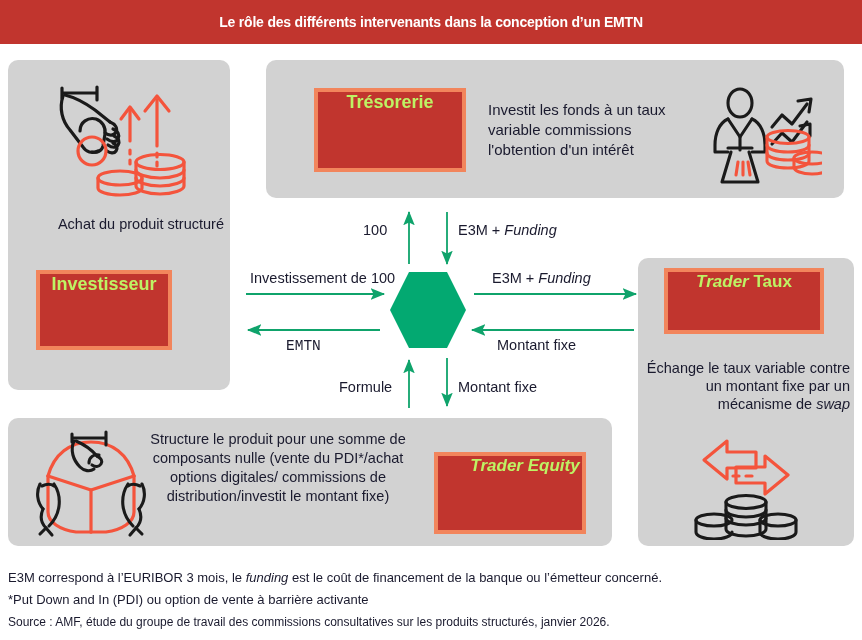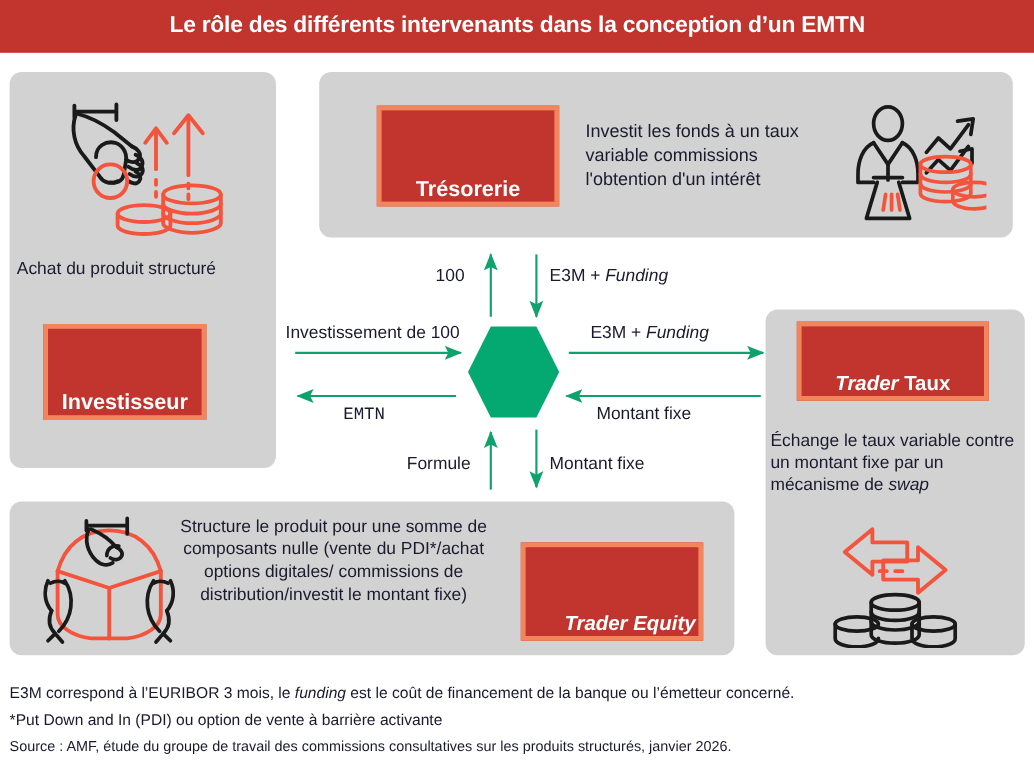--- a/index.html
+++ b/index.html
@@ -10,49 +10,49 @@
     position: relative;
     overflow: hidden;
   }
   
   .title-banner {
     position: absolute; left: 0; top: 0; width: 862px; height: 44px;
     background: #C1352E;
     display: flex; align-items: center; justify-content: center;
   }
   .title-banner .t {
-    color: #ffffff; font-size: 19px; font-weight: bold;
+    color: #ffffff; font-size: 14px; font-weight: bold;
     letter-spacing: -0.2px; white-space: nowrap;
   }
   
   .panel {
     position: absolute; background: #D2D2D2; border-radius: 10px;
   }
   #panel-investor { left: 8px;  top: 60px;  width: 222px; height: 330px; }
   #panel-treasury { left: 266px; top: 60px; width: 578px; height: 138px; }
   #panel-trader-taux { left: 638px; top: 258px; width: 216px; height: 288px; }
   #panel-trader-equity { left: 8px; top: 418px; width: 604px; height: 128px; }
 
   
   .role-box {
     position: absolute;
     background: #C1352E;
     border: 4px solid #F2855C;
-    display: flex; align-items: flex-end; justify-content: center;
-    color: #ffffff; font-weight: bold; text-align: center;
+    display: flex; align-items: flex-start; justify-content: center;
+    color: #bef264; font-weight: bold; text-align: center;
   }
   #box-investisseur { left: 36px; top: 270px; width: 136px; height: 80px; font-size: 18px; }
   #box-tresorerie   { left: 314px; top: 88px; width: 152px; height: 84px; font-size: 18px; }
   #box-trader-taux  { left: 664px; top: 268px; width: 160px; height: 66px; font-size: 17px; }
   #box-trader-equity{ left: 434px; top: 452px; width: 152px; height: 82px; font-size: 17px; padding-left: 30px; }
   .ital { font-style: italic; }
 
   
   .caption {
-    position: absolute; color: #1A1A2E; text-align: left;
+    position: absolute; color: #1A1A2E; text-align: right;
     font-size: 14.5px; line-height: 1.22;
   }
   #cap-investor { left: 14px; top: 216px; width: 210px; }
   #cap-treasury {
     left: 488px; top: 100px; width: 212px; text-align: left;
     font-size: 15px; line-height: 1.33;
   }
   #cap-trader-taux { left: 642px; top: 360px; width: 208px; font-size: 14.5px; line-height: 1.24; }
   #cap-trader-equity {
     left: 140px; top: 430px; width: 276px; text-align: center;
@@ -62,21 +62,21 @@
   
   #hexagon {
     position: absolute; left: 390px; top: 270px; width: 76px; height: 80px;
   }
   
   .flow-label {
     position: absolute; color: #1A1A2E; font-size: 14.5px; white-space: nowrap;
   }
   #lbl-100          { left: 363px; top: 222px; }
   #lbl-e3m-top      { left: 458px; top: 222px; }
-  #lbl-invest-100   { left: 238px; top: 270px; }
+  #lbl-invest-100   { left: 250px; top: 270px; }
   #lbl-e3m-right    { left: 492px; top: 270px; }
   #lbl-emtn         { left: 286px; top: 338px; font-family: Liberation Mono, monospace; }
   #lbl-montant-right{ left: 497px; top: 337px; }
   #lbl-formule      { left: 339px; top: 379px; }
   #lbl-montant-bot  { left: 458px; top: 379px; }
 
   #arrows-svg { position: absolute; left: 0; top: 0; width: 862px; height: 640px; pointer-events: none; }
 
   
   .icon { position: absolute; }

